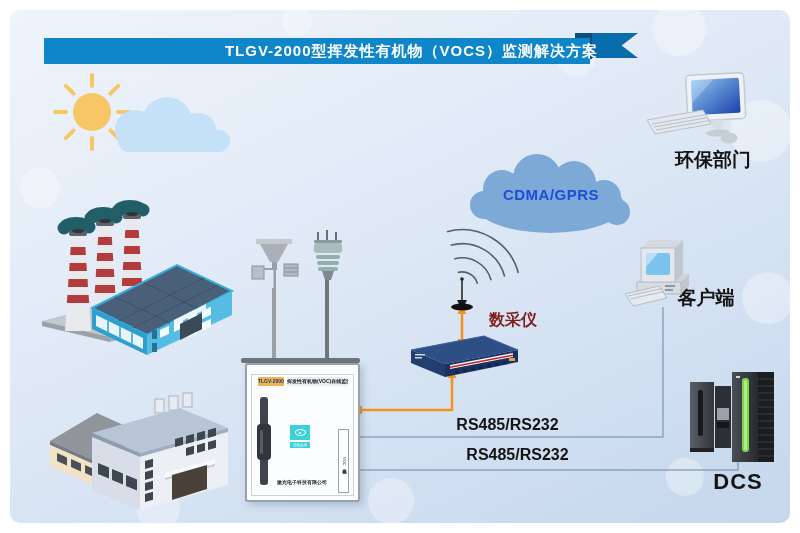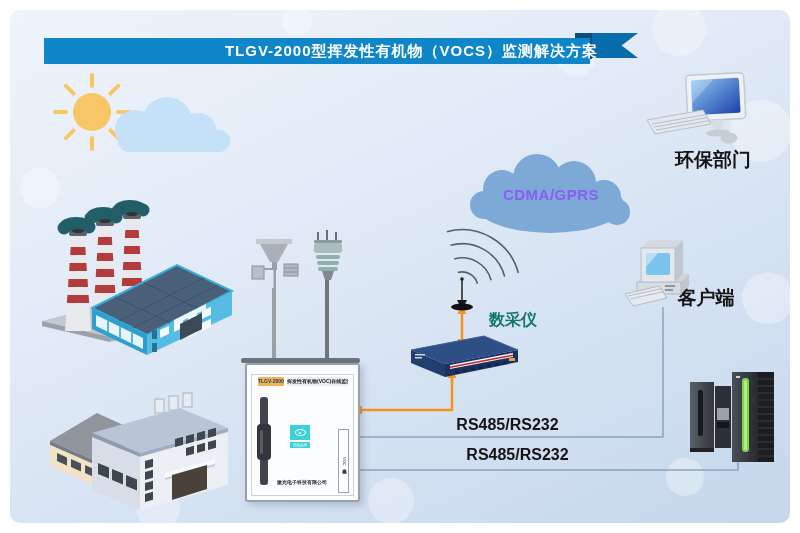--- a/index.html
+++ b/index.html
@@ -8,26 +8,26 @@
          background:linear-gradient(155deg,#eff4fb 0%,#dfe9f6 45%,#c5d7ec 100%);}
   .bokeh{position:absolute;border-radius:50%;background:rgba(255,255,255,0.33);}
   .abs{position:absolute;}
   .lbl{position:absolute;color:#141414;font-weight:bold;text-align:center;line-height:1.1;}
   .banner-bar{position:absolute;left:44px;top:38px;width:546px;height:26px;background:#0e86c9;z-index:6;}
   .banner-fold{position:absolute;left:575px;top:33px;width:17px;height:26px;background:#07517c;z-index:5;}
   .banner-tail{position:absolute;left:575px;top:33px;width:63px;height:25px;background:#0a6dab;z-index:4;
                clip-path:polygon(0 0,100% 0,74% 50%,100% 100%,0 100%);}
   .banner-title{position:absolute;left:44px;top:38px;width:546px;height:26px;line-height:26px;text-align:right;
                 color:#fff;font-size:15px;font-weight:bold;letter-spacing:1px;z-index:7;margin-left:8px;}
-  .cloud-label{position:absolute;left:486px;top:186px;width:130px;height:18px;text-align:center;color:#8b5cf6;
+  .cloud-label{position:absolute;left:486px;top:186px;width:130px;height:18px;text-align:center;color:#1d4ed8;
                font-size:15px;font-weight:bold;letter-spacing:.5px;z-index:4;}
   .node-label{font-size:19px;}
   .dcs-label{font-size:22px;letter-spacing:1px;}
   .rs-label{font-size:16px;}
-  .collector-label{color:#0f766e;font-size:16px;}
+  .collector-label{color:#7f1d1d;font-size:16px;}
   .cab-body{position:absolute;left:245px;top:363px;width:111px;height:135px;background:#fcfdfe;
             border:2px solid #98a1a9;border-radius:3px;box-shadow:3px 3px 7px rgba(60,80,110,.25);z-index:3;}
   .cab-frame{position:absolute;left:4px;top:9px;right:4px;bottom:4px;border:1px solid #ccd3da;}
   .cab-topbar{position:absolute;left:241px;top:358px;width:119px;height:5px;background:#6d747b;border-radius:2px;z-index:3;}
   .badge{position:absolute;font-size:5px;line-height:9px;height:9px;text-align:center;overflow:hidden;white-space:nowrap;font-weight:bold;}
   .tinytext{position:absolute;font-size:5px;font-weight:bold;color:#2a2a2a;text-align:center;overflow:hidden;white-space:nowrap;}
   .sidestrip{position:absolute;left:91px;top:64px;width:9px;height:62px;border:1px solid #9aa2aa;background:#fff;
              font-size:4px;color:#333;writing-mode:vertical-rl;text-align:center;overflow:hidden;line-height:8px;}
   .handle{position:absolute;left:13px;top:32px;width:8px;height:88px;background:#40454b;border-radius:3px;}
   .handle-bulge{position:absolute;left:10px;top:59px;width:14px;height:36px;background:#33373c;border-radius:4px;}
@@ -385,20 +385,21 @@
         <line x1="70" y1="65" x2="86" y2="65"></line>
       <line x1="70" y1="72" x2="86" y2="72"></line>
         <line x1="70" y1="79" x2="86" y2="79"></line>
         <line x1="70" y1="86" x2="86" y2="86"></line>
     </g>
     <rect x="44" y="2" width="26" height="90" fill="url(#tw2)"></rect>
     <rect x="54" y="8" width="7" height="74" rx="3" fill="#7ed34a"></rect>
     <rect x="56" y="10" width="3" height="70" rx="1.5" fill="#b2ec8a"></rect>
     <rect x="48" y="6" width="4" height="2" fill="#cfd3d8"></rect>
   </svg>
+  <div class="lbl dcs-label" style="left:700px;top:470px;width:76px;">DCS</div>
 
   <svg class="abs" style="left:0;top:0;z-index:2;pointer-events:none;" width="800" height="533" viewBox="0 0 800 533">
     <g stroke="#8aa4c4" stroke-width="1.5" fill="none" stroke-linejoin="round">
       <polyline points="357,437 663,437 663,307"></polyline>
       <polyline points="357,470 738,470 738,460"></polyline>
     </g>
     <g stroke="#f5921e" stroke-width="2.5" fill="none" stroke-linejoin="round">
       <line x1="462" y1="312" x2="462" y2="341"></line>
       <polyline points="360,410 452,410 452,376"></polyline>
     </g>

